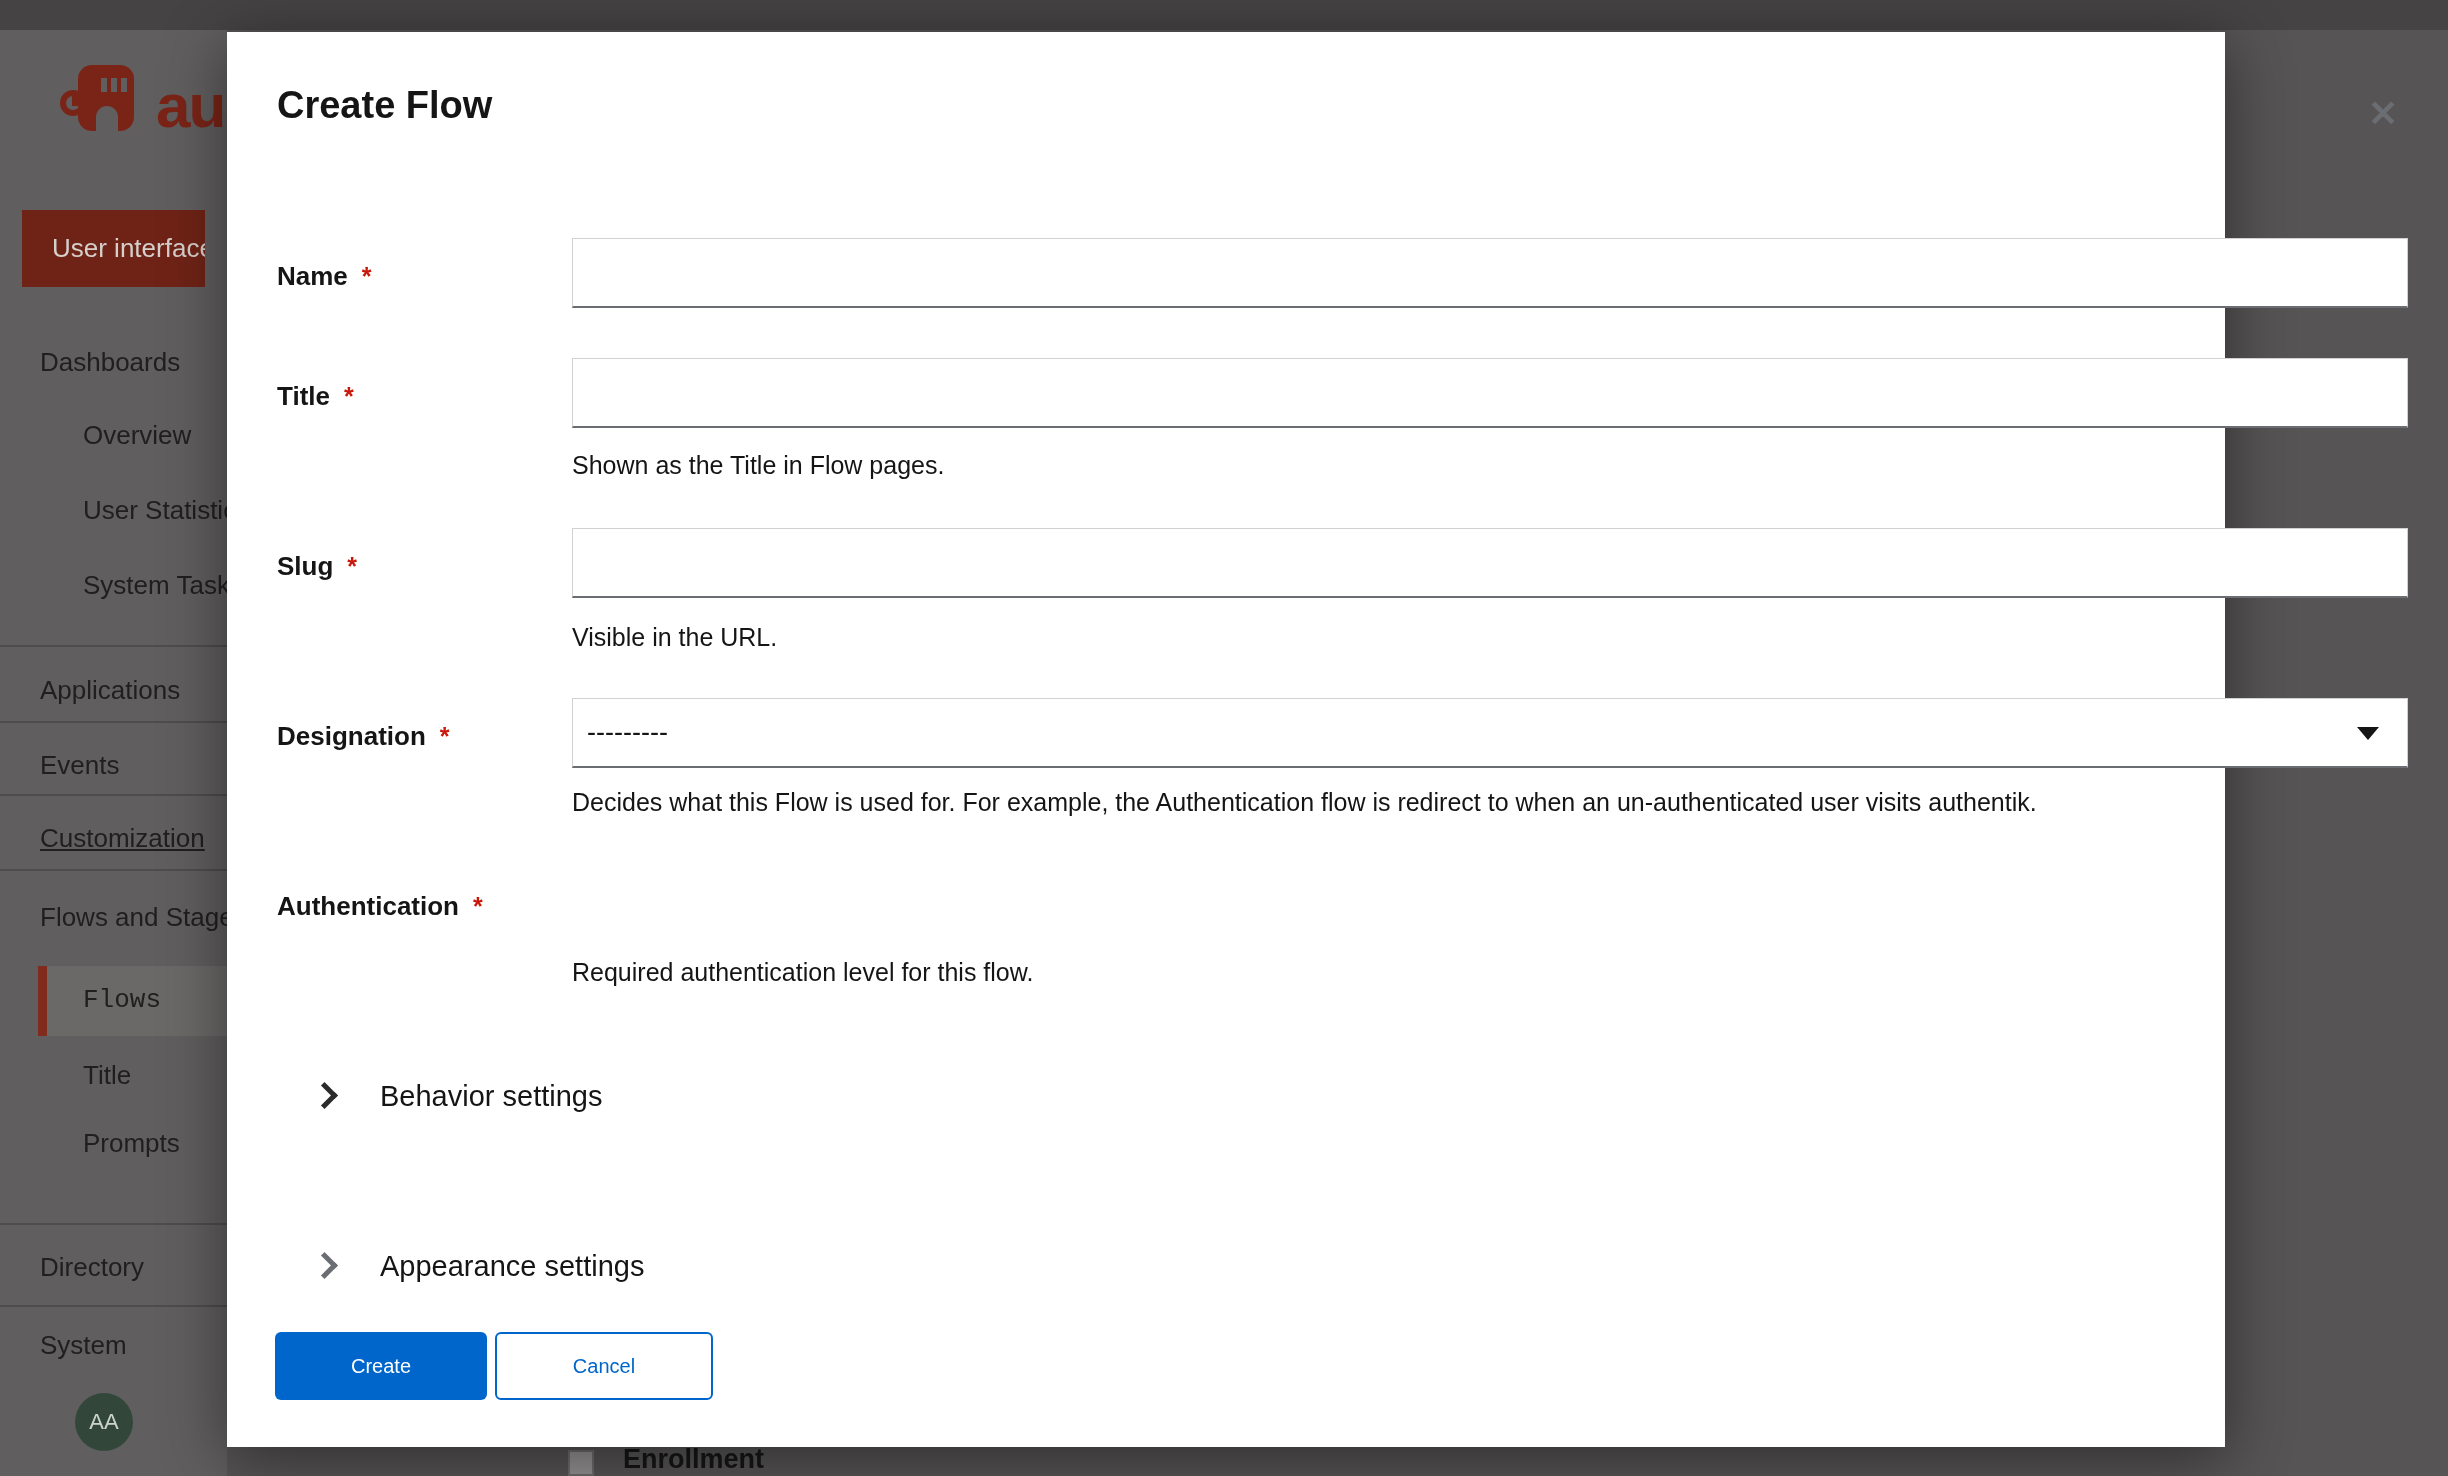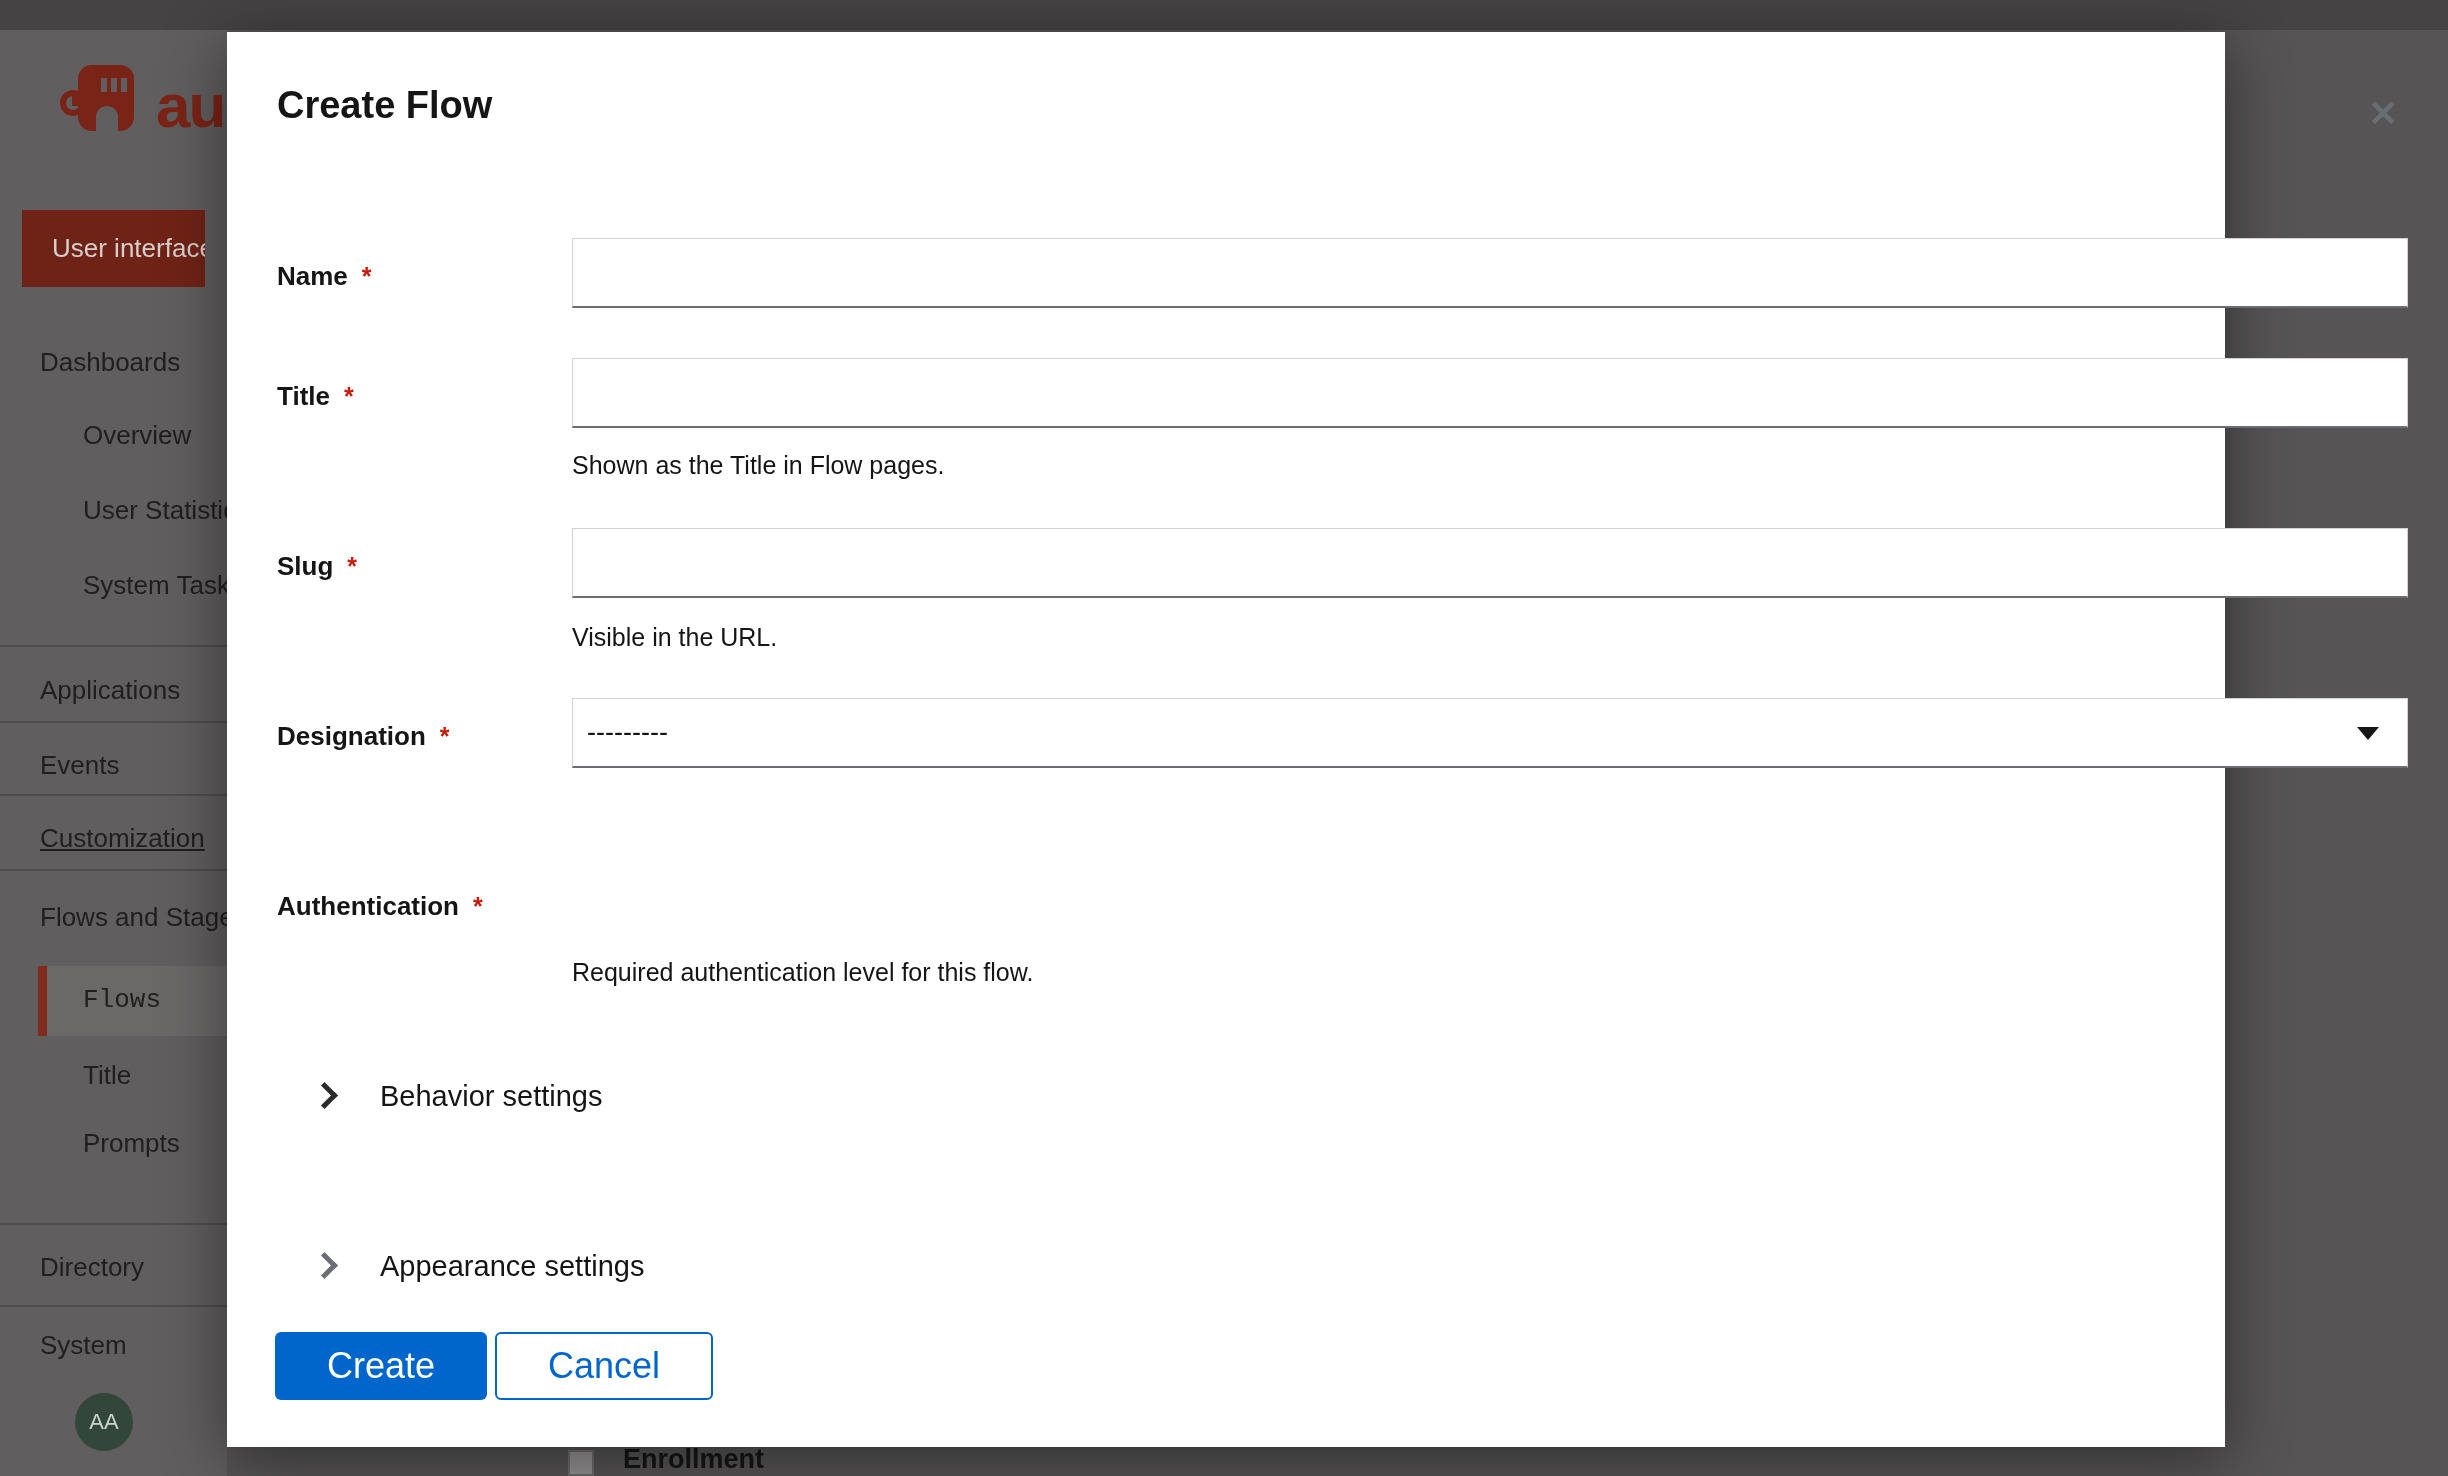--- a/index.html
+++ b/index.html
@@ -61,21 +61,21 @@
   .caret{position:absolute;right:28px;top:28px;width:0;height:0;
     border-left:11px solid transparent;border-right:11px solid transparent;border-top:13px solid #151515;}
   .f-help{position:absolute;left:345px;font-size:25px;color:#151515;line-height:30px;white-space:nowrap;}
 
   .group-h{position:absolute;left:88px;cursor:pointer;}
   .group-h .g-label{position:absolute;left:65px;top:0;font-size:29px;color:#151515;line-height:36px;white-space:nowrap;}
   .chev{position:absolute;left:0;top:8px;width:14px;height:14px;
     border-top:5px solid #2b2b2b;border-right:5px solid #2b2b2b;transform:rotate(45deg);}
   .chev.gray{border-color:#6a6e73;}
 
-  .btn{position:absolute;top:1300px;height:68px;border-radius:6px;font-size:36px;cursor:pointer;
+  .btn{position:absolute;top:1300px;height:68px;border-radius:6px;font-size:20px;cursor:pointer;
     font-family:"Liberation Sans",sans-serif;}
   .btn-primary{left:48px;width:212px;background:#0066cc;color:#ffffff;border:0;}
   .btn-secondary{left:268px;width:218px;background:#ffffff;color:#0066cc;border:2px solid #0066cc;box-sizing:border-box;}
 </style>
 </head>
 <body>
 
 <div class="topbar"></div>
 
 <div class="content-bg">
@@ -148,20 +148,21 @@
   <input class="f-input" style="top: 496px;" value="">
   <div class="f-help" style="top:590px;">Visible in the URL.</div>
 
   <label class="f-label" style="top:689px;">
     <span>Designation</span><span class="req">*</span>
   </label>
   <div class="f-select" style="top:666px;">
     <span class="sel-val">---------</span>
     <span class="caret"></span>
   </div>
+  <div class="f-help" style="top:755px;">Decides what this Flow is used for. For example, the Authentication flow is redirect to when an un-authenticated user visits authentik.</div>
 
   <label class="f-label" style="top:859px;">
     <span>Authentication</span><span class="req">*</span>
   </label>
   <div class="f-help" style="top:925px;">Required authentication level for this flow.</div>
 
   <div class="group-h" style="top:1046px;">
     <span class="chev"></span>
     <span class="g-label">Behavior settings</span>
   </div>

